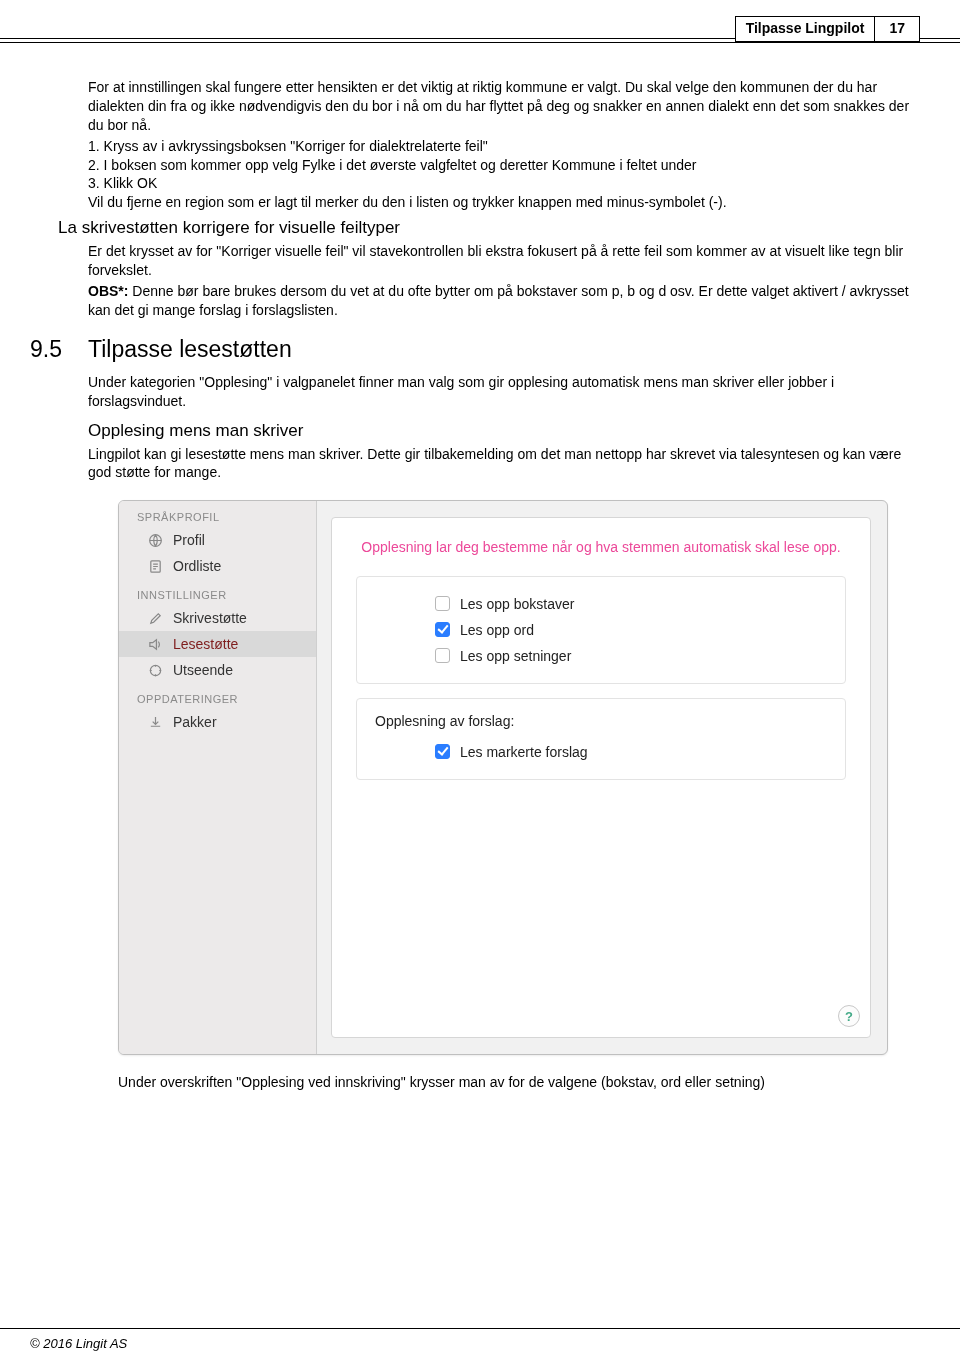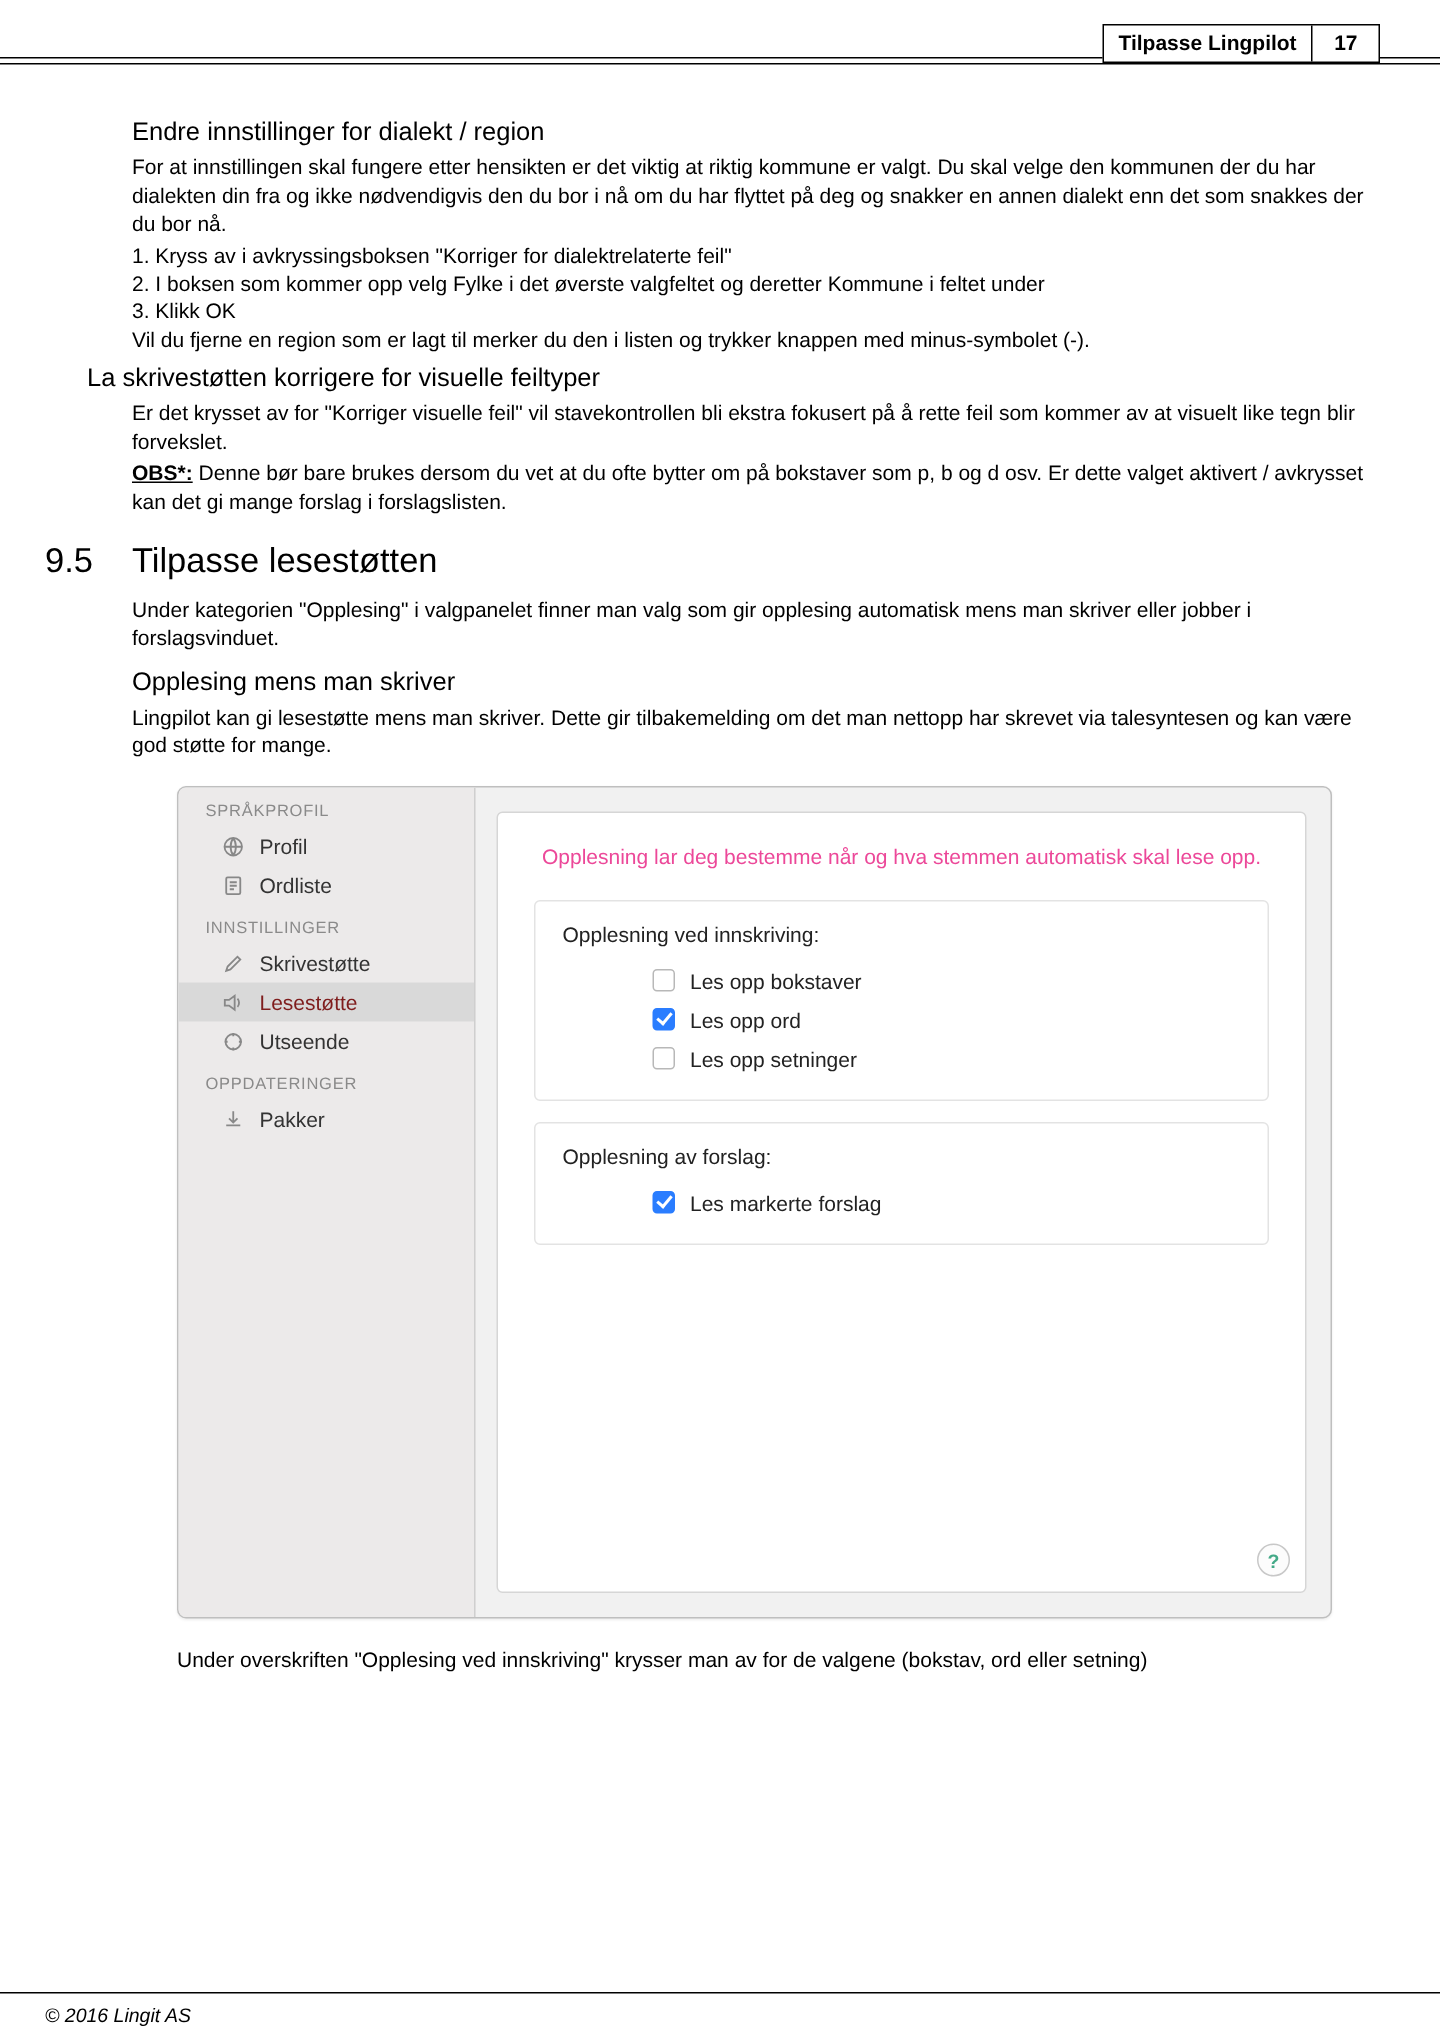--- a/index.html
+++ b/index.html
@@ -14,21 +14,21 @@
   .hdr-num { border-left: 1.5px solid #000; padding: 3px 14px; font-weight: bold; font-size: 14px; }
 
   .content { padding-top: 78px; }
 
   h3.subhead { font-size: 17px; font-weight: normal; margin: 0 0 4px 58px; }
   h2.sechead { font-size: 23px; font-weight: normal; margin: 16px 0 10px 0; }
   .secnum { display: inline-block; width: 58px; }
 
   p.body { font-size: 14px; line-height: 1.35; margin: 0 0 2px 58px; }
   p.body.tight { margin-bottom: 0; }
-  p.body b { font-weight: bold; text-decoration: underline; }
+  p.body b { font-weight: bold; }
   .para-block { margin-bottom: 10px; }
 
   
   .shot-wrap { margin: 18px 0 18px 88px; width: 770px; }
   .shot {
     width: 770px; height: 555px; background: #f1f1f1;
     border: 1px solid #bfbfbf; border-radius: 6px; position: relative;
     box-shadow: 0 1px 2px rgba(0,0,0,0.08);
     overflow: hidden;
   }
@@ -84,21 +84,20 @@
 
   <div class="hdr-line-top"></div>
   <div class="hdr-line-bot"></div>
   <div class="hdr-box">
     <div class="hdr-title">Tilpasse Lingpilot</div>
     <div class="hdr-num">17</div>
   </div>
 
   <div class="content">
 
-    <h3 class="subhead">Endre innstillinger for dialekt / region</h3>
     <p class="body">For at innstillingen skal fungere etter hensikten er det viktig at riktig kommune er valgt. Du skal velge den kommunen der du har dialekten din fra og ikke nødvendigvis den du bor i nå om du har flyttet på deg og snakker en annen dialekt enn det som snakkes der du bor nå.</p>
     <p class="body tight">1. Kryss av i avkryssingsboksen "Korriger for dialektrelaterte feil"</p>
     <p class="body tight">2. I boksen som kommer opp velg Fylke i det øverste valgfeltet og deretter Kommune i feltet under</p>
     <p class="body tight">3. Klikk OK</p>
     <p class="body">Vil du fjerne en region som er lagt til merker du den i listen og trykker knappen med minus-symbolet (-).</p>
 
     <h3 class="subhead" style="margin-top:6px;margin-left:28px;">La skrivestøtten korrigere for visuelle feiltyper</h3>
     <p class="body">Er det krysset av for "Korriger visuelle feil" vil stavekontrollen bli ekstra fokusert på å rette feil som kommer av at visuelt like tegn blir forvekslet.</p>
     <p class="body">
       <b>OBS*:</b><span> Denne bør bare brukes dersom du vet at du ofte bytter om på bokstaver som p, b og d osv. Er dette valget aktivert / avkrysset kan det gi mange forslag i forslagslisten.</span>
@@ -185,21 +184,20 @@
                 </svg>
             </span>
             <span>Pakker</span>
           </div>
         </div>
 
         <div class="main">
           <div class="main-desc">Opplesning lar deg bestemme når og hva stemmen automatisk skal lese opp.</div>
 
           <div class="field-block">
-            <div class="field-title">Opplesning ved innskriving:</div>
             <div class="chk-row">
               <span class="chk"></span>
               <span>Les opp bokstaver</span>
             </div>
             <div class="chk-row">
               <span class="chk checked"></span>
               <span>Les opp ord</span>
             </div>
             <div class="chk-row">
               <span class="chk"></span>

